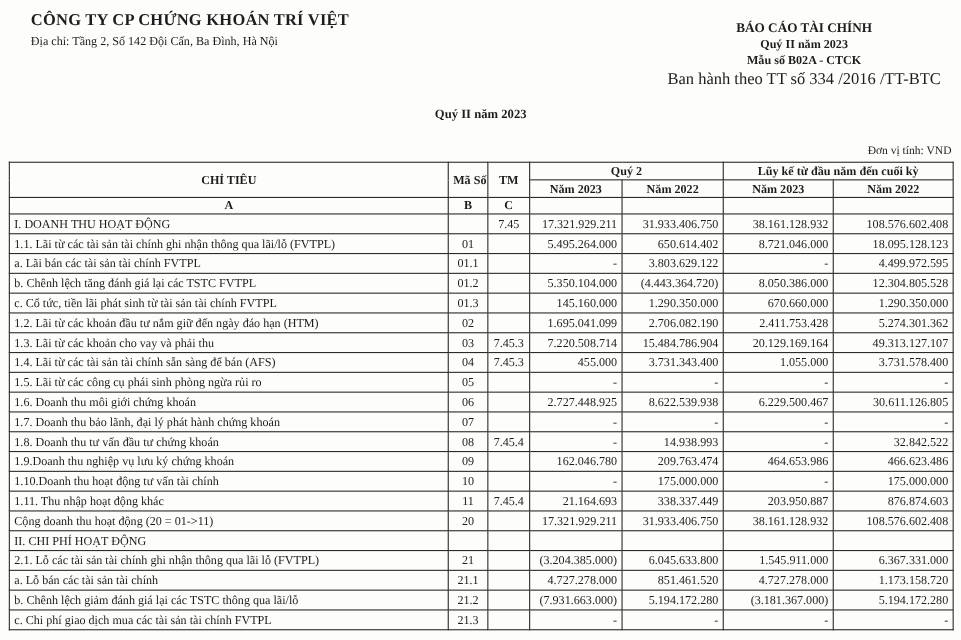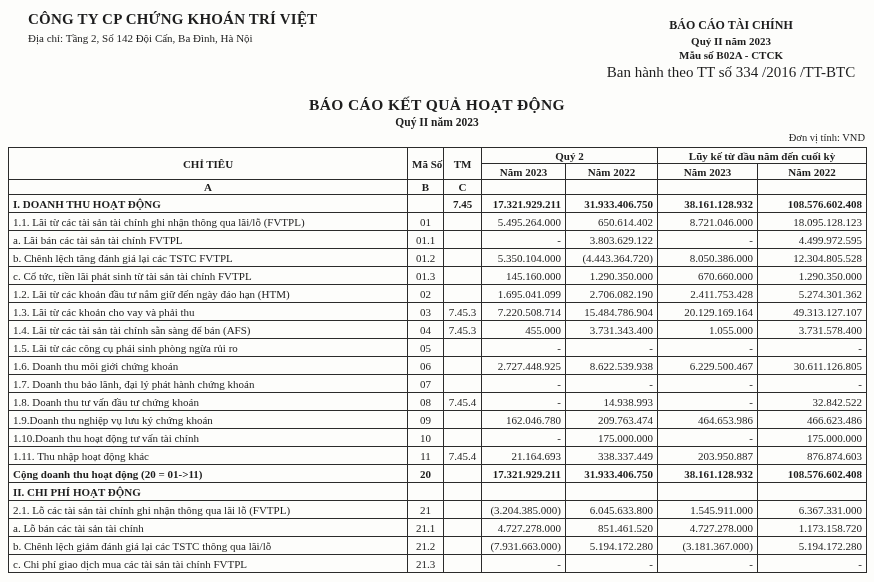--- a/index.html
+++ b/index.html
@@ -88,41 +88,40 @@
   }
   tr.abc-row td {
     text-align: center;
     font-weight: bold;
     height: 15px;
   }
   tbody td { height: 18px; }
   td.c-label { text-align: left; }
   td.c-center { text-align: center; }
   td.c-num { text-align: right; }
-  tr.bold td { font-weight: bold; }
+  tr.bold td { font-weight: normal; }
 </style>
 </head>
 <body>
 
 <div class="page">
 
   <div class="company-block">
     <div class="company-name">CÔNG TY CP CHỨNG KHOÁN TRÍ VIỆT</div>
     <div class="company-address">Địa chỉ: Tầng 2, Số 142 Đội Cấn, Ba Đình, Hà Nội</div>
   </div>
 
   <div class="report-block">
     <div class="rb1">BÁO CÁO TÀI CHÍNH</div>
     <div class="rb2">Quý II năm 2023</div>
     <div class="rb3">Mẫu số B02A - CTCK</div>
     <div class="rb4">Ban hành theo TT số 334 /2016 /TT-BTC</div>
   </div>
 
   <div class="title-block">
-    <div class="title-main">BÁO CÁO KẾT QUẢ HOẠT ĐỘNG</div>
     <div class="title-sub">Quý II năm 2023</div>
   </div>
 
   <div class="unit-note">Đơn vị tính: VND</div>
 
   <table class="report">
     <colgroup>
       <col style="width:399px">
       <col style="width:36px">
       <col style="width:38px">

